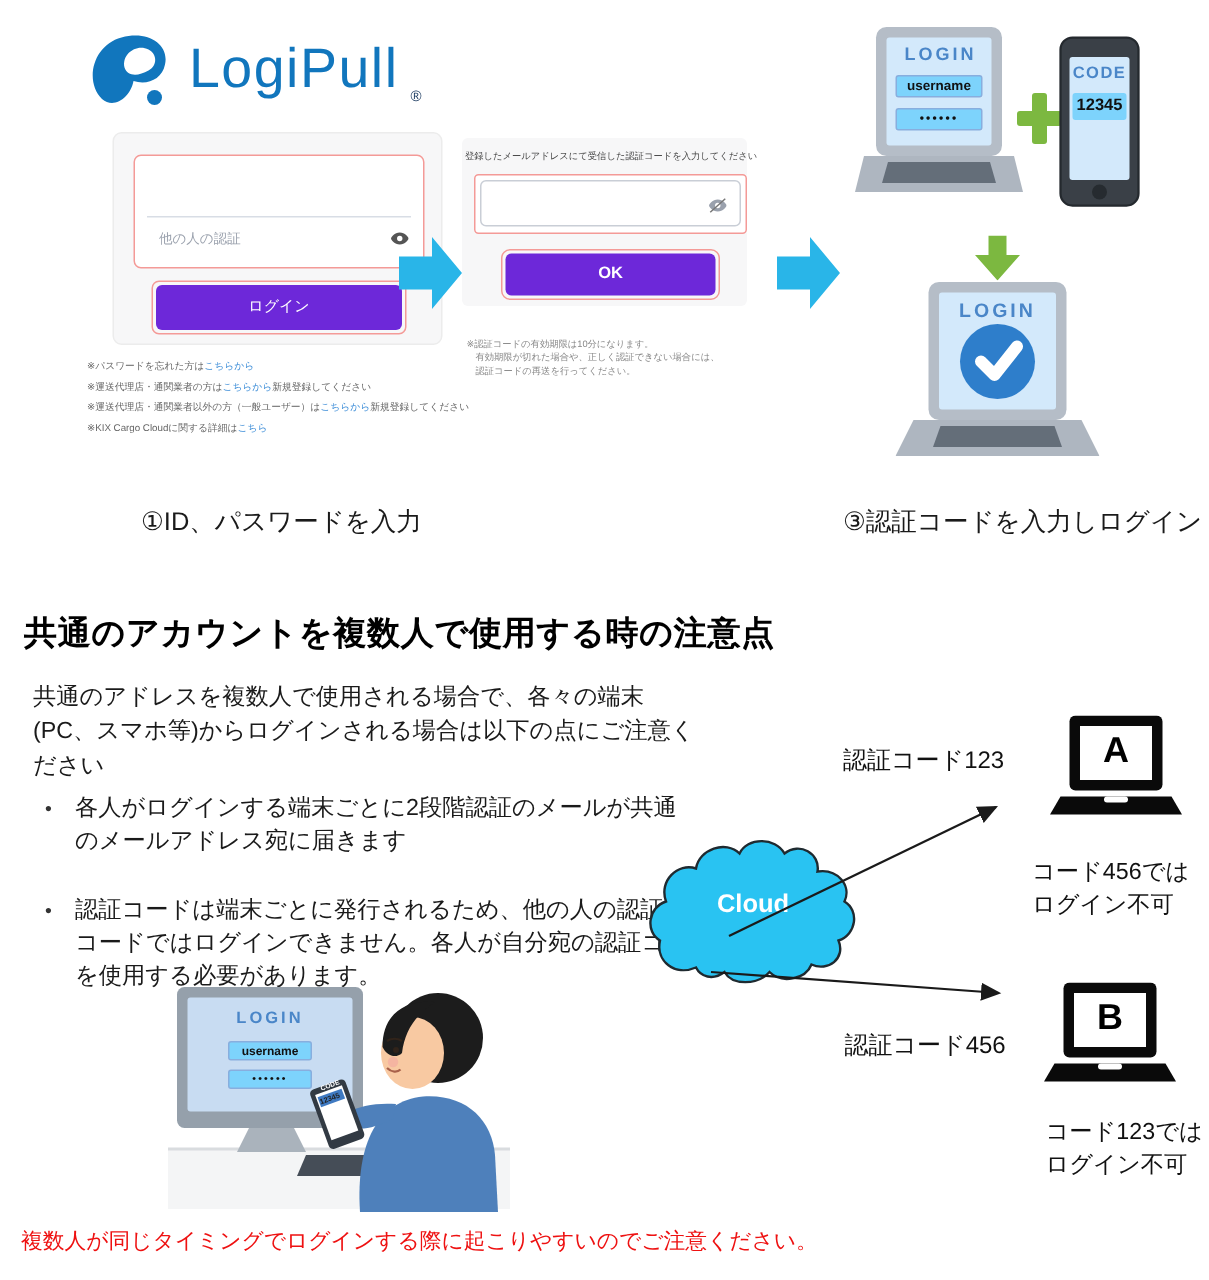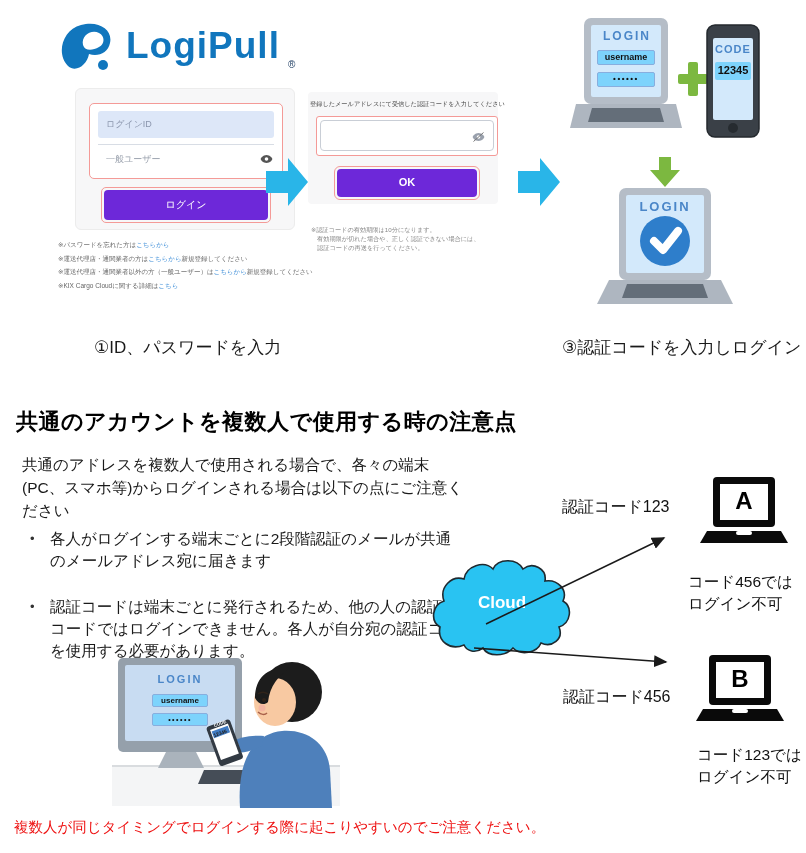--- a/index.html
+++ b/index.html
@@ -3,21 +3,21 @@
 <meta charset="utf-8">
 <style>
   * { margin:0; padding:0; box-sizing:border-box; }
   html,body { background:#fff; }
   body { font-family:"Liberation Sans","DejaVu Sans",sans-serif; color:#1a1a1a; }
   .page { position:relative; width:806px; height:853px; background:#fff; overflow:hidden; }
   .abs { position:absolute; }
 
   
   .logo { display:flex; align-items:center; gap:8px; }
-  .logo-text { font-size:37px; font-weight:700; color:#1176bd; letter-spacing:1px;text-align:center; }
+  .logo-text { font-size:37px; font-weight:400; color:#1176bd; letter-spacing:1px;text-align:center; }
   .logo-reg { font-size:10px; color:#15355c; align-self:flex-end; margin-bottom:6px; }
 
   
   .card1 { background:#f7f7f8; border:1px solid #ececec; border-radius:6px; }
   .redbox { border:1.5px solid #f49a97; border-radius:5px; background:#fff; }
   .id-field { background:#dde7f8; border-radius:3px; color:#8b96ad; font-size:9px; line-height:27px; padding-left:8px; }
   .pw-field { color:#9aa1ad; font-size:9px; line-height:28px; padding-left:8px; }
   .divider { background:#d8dde5; height:1px; }
   .navy-btn { background:#6d28d9; border-radius:4px; color:#fff; text-align:center; }
   .fn-line { font-size:6.5px; line-height:8px; color:#666; margin-bottom:5.5px; white-space:nowrap; }
@@ -62,23 +62,22 @@
         <path d="M25,29 C23,20 33,13 41,17 C47,20 47,28 41,31 C34,35 27,35 25,29 Z" fill="#fff"></path>
         <circle cx="45" cy="49" r="5" fill="#1176bd"></circle>
       </svg>
     </span>
     <span class="logo-text">LogiPull</span>
     <span class="logo-reg">®</span>
   </div>
 
   <div class="abs card1" style="left:75px;top:88px;width:220px;height:142px;">
     <div class="abs redbox" style="left:13px;top:14px;width:194px;height:76px;">
-      <div class="abs id-field" style="left:8px;top:7px;width:176px;height:27px;">ログインID</div>
       <div class="abs divider" style="left:8px;top:40px;width:176px;"></div>
-      <div class="abs pw-field" style="left:8px;top:41px;width:150px;height:28px;">一般ユーザー</div>
+      <div class="abs pw-field" style="left:8px;top:41px;width:150px;height:28px;">他の人の認証</div>
       <span class="abs icon" style="right:9px;top:50px;">
         <svg width="13" height="10" viewBox="0 0 13 10">
           <path d="M6.5,1 C10,1 12.3,4 12.3,5 C12.3,6 10,9 6.5,9 C3,9 0.7,6 0.7,5 C0.7,4 3,1 6.5,1 Z" fill="#555"></path>
           <circle cx="6.5" cy="5" r="1.8" fill="#fff"></circle>
         </svg>
       </span>
     </div>
     <div class="abs redbox" style="left:25px;top:98px;width:170px;height:36px;padding:2px;background:#f7f7f8;">
       <div class="navy-btn" style="height:100%;font-size:10px;line-height:29px;">ログイン</div>
     </div>

